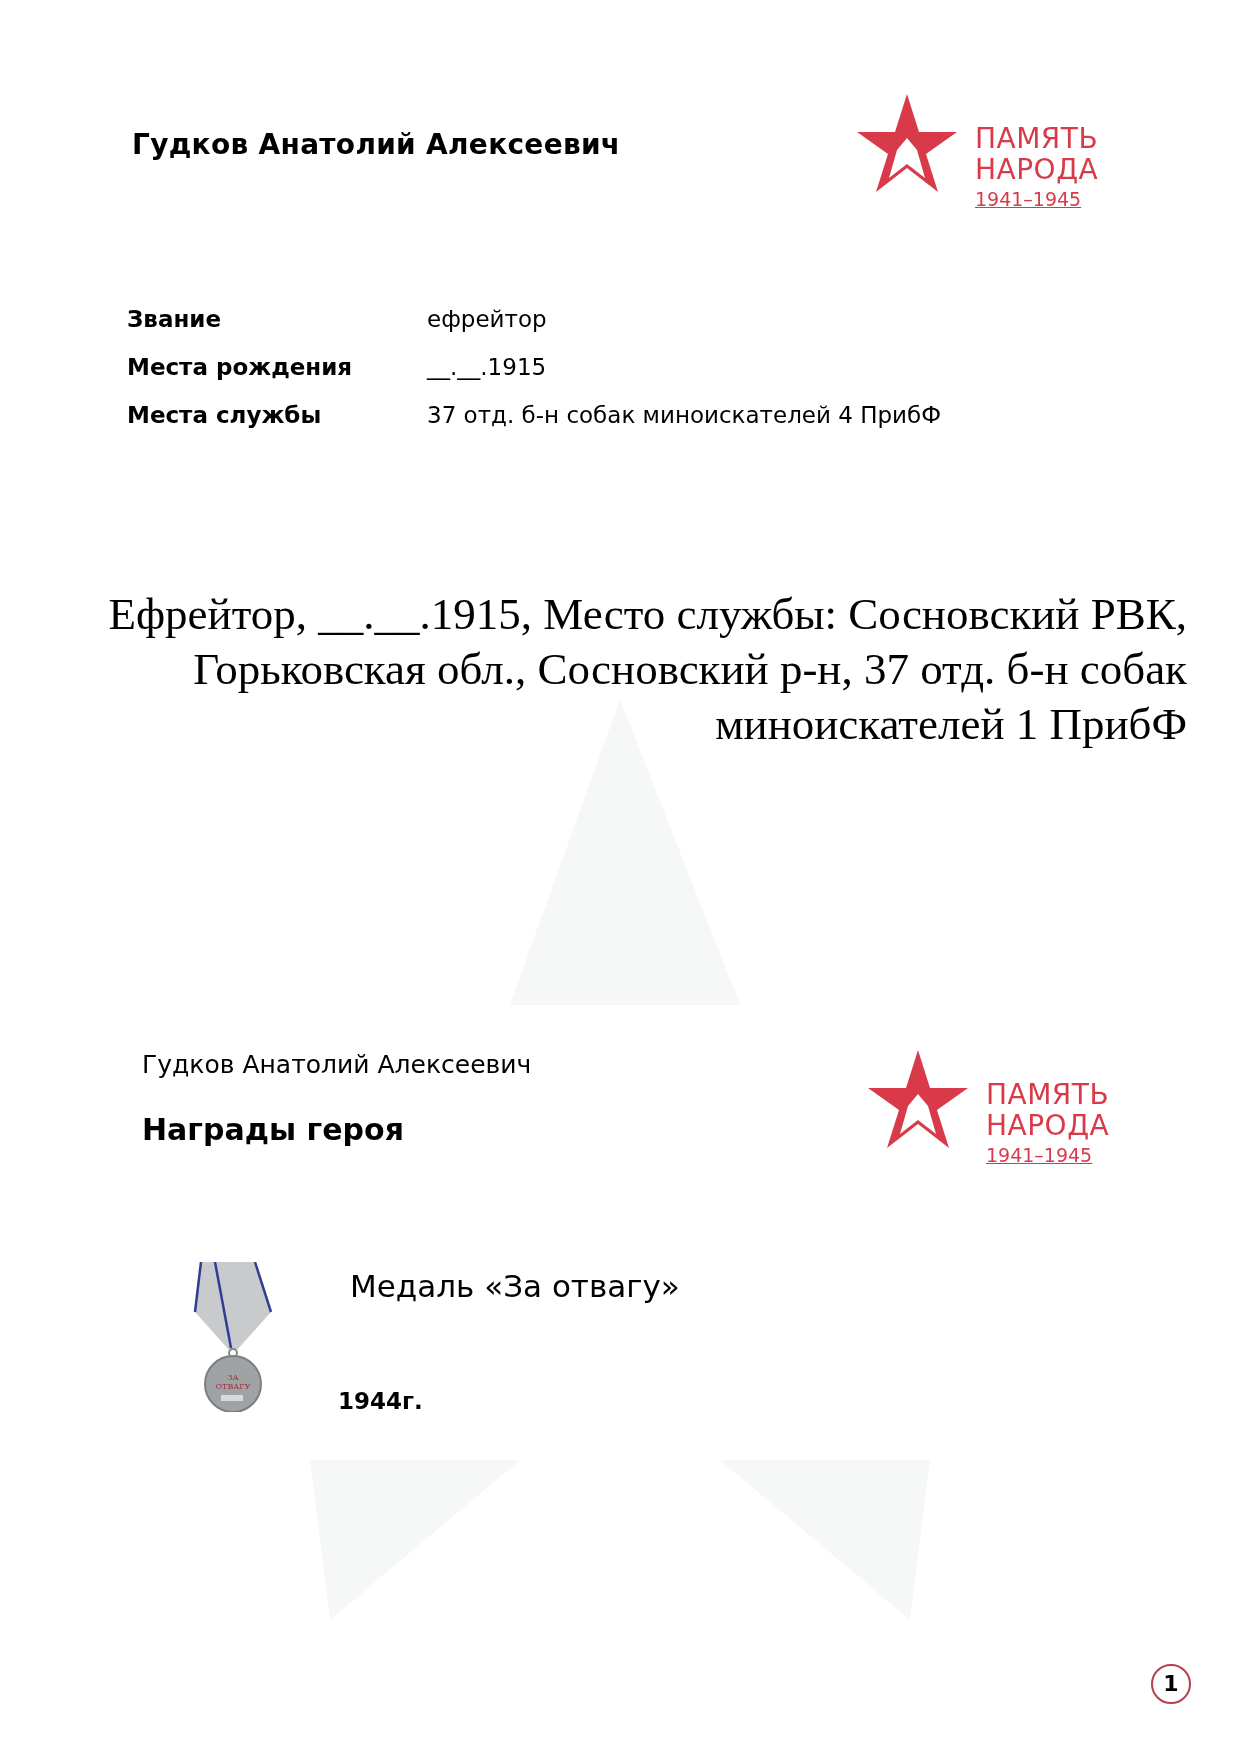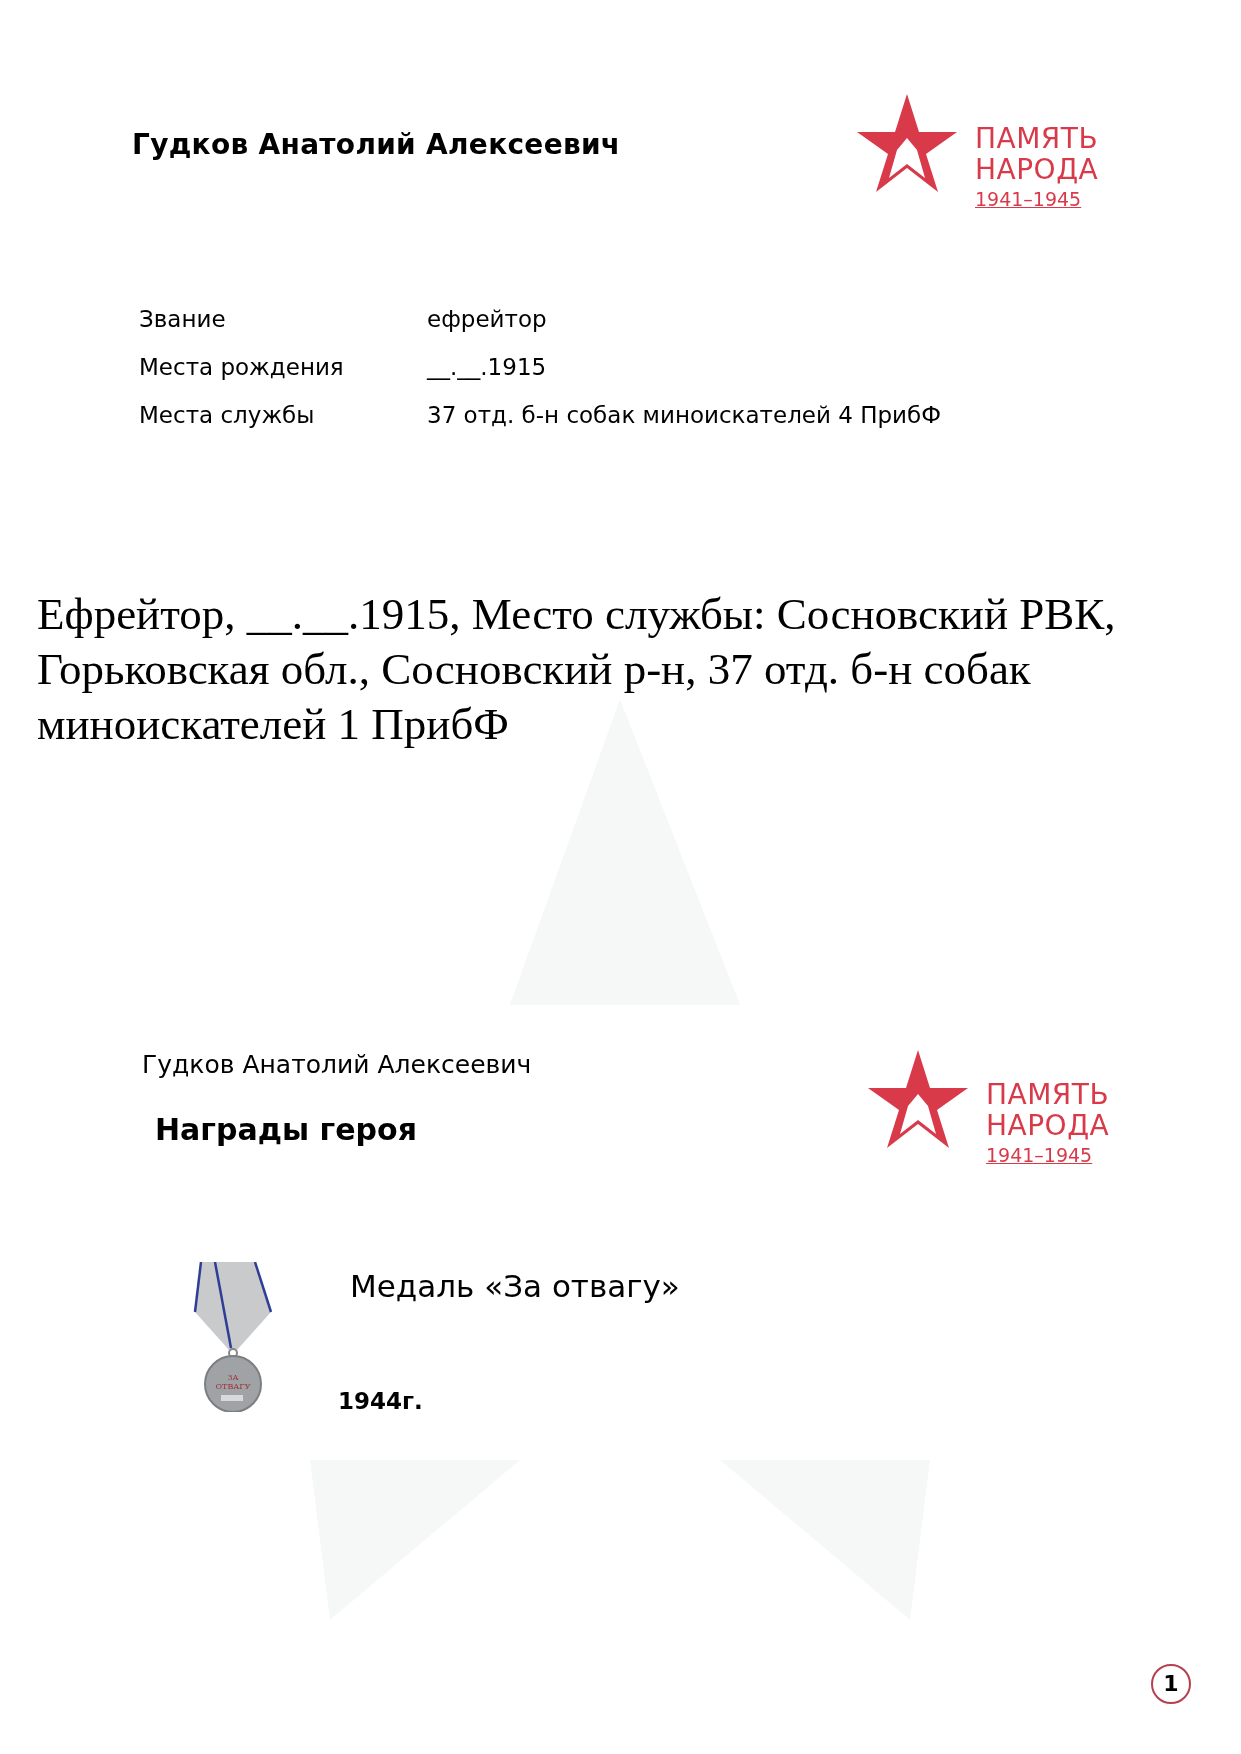--- a/index.html
+++ b/index.html
@@ -8,25 +8,25 @@
   .wm { position:absolute; left:0; top:0; width:1241px; height:1754px; z-index:0; }
   .z { z-index:1; }
   .title1 { left:132px; top:128px; font-size:28px; font-weight:bold; letter-spacing:0.3px; }
   .logo { width:270px; height:110px; }
   .logo svg { position:absolute; left:0; top:0; }
   .logo .t { position:absolute; left:120px; color:#d93a4a; font-family:"DejaVu Sans", sans-serif;margin-top:24px; }
   .logo .l1 { top:6px; font-size:28px; letter-spacing:0.5px; }
   .logo .l2 { top:37px; font-size:28px; letter-spacing:0.5px; }
   .logo .l3 { top:72px; font-size:19px;text-decoration:underline; }
   .info-row { left:127px; font-size:23px; }
-  .info-row .lbl { position:absolute; left:12px; font-weight:normal; white-space:nowrap; }
+  .info-row .lbl { position:absolute; left:0; font-weight:bold; white-space:nowrap; }
   .info-row .val { position:absolute; left:300px; white-space:nowrap; }
-  .summary { left:37px; top:587px; width:1150px; font-family:"Liberation Serif", serif; font-size:45px; line-height:55px; }
+  .summary { left:37px; top:587px; width:1150px; font-family:"Liberation Serif", serif; font-size:45px; line-height:55px;text-align:right; }
   .name2 { left:142px; top:1050px; font-size:25px; }
-  .awards-h { left:155px; top:1112px; font-size:30px; font-weight:bold; }
+  .awards-h { left:142px; top:1112px; font-size:30px; font-weight:bold; }
   .medal { left:193px; top:1262px; width:80px; height:150px; }
   .medal-title { left:350px; top:1268px; font-size:31px; }
   .medal-year { left:338px; top:1388px; font-size:23px;font-weight:bold; }
   .page-num { left:1151px; top:1664px; width:36px; height:36px; border:2px solid #b5414f; border-radius:50%; text-align:center; line-height:36px; font-weight:bold; font-size:22px; }
 </style>
 </head>
 <body>
 
 <svg class="wm" viewBox="0 0 1241 1754">
   <polygon points="620,700 740,1005 510,1005" fill="#f6f7f7"></polygon>

